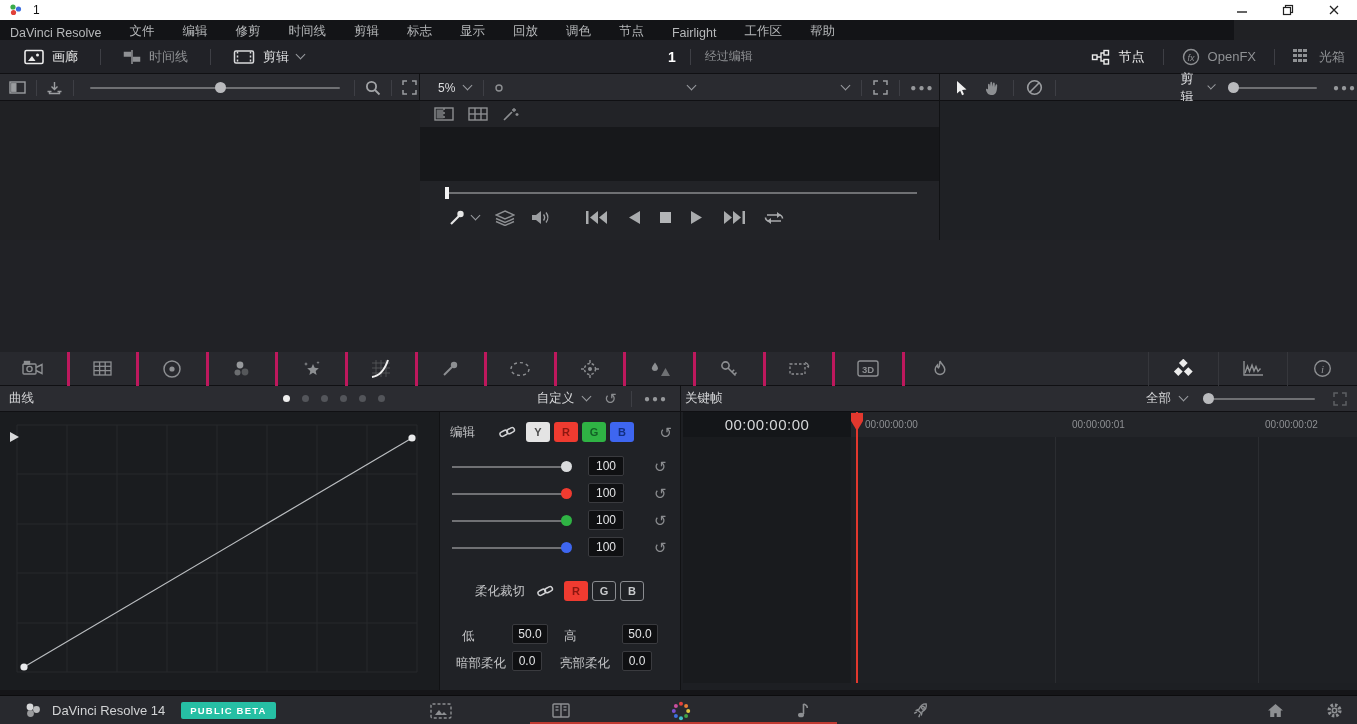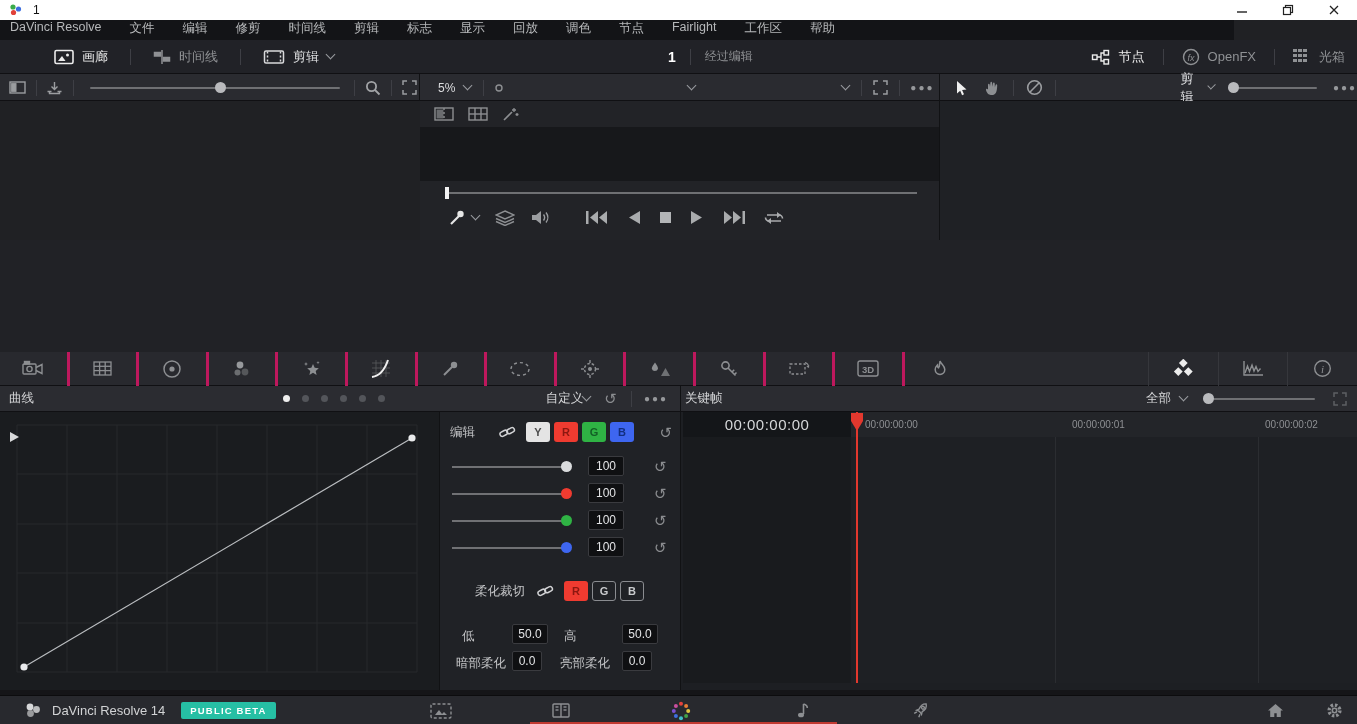--- a/index.html
+++ b/index.html
@@ -1,33 +1,33 @@
 <!DOCTYPE html>
 <html style="--accent-red: #c13a32; --playhead-red: #e2382e; --badge-teal: #26bfa4; --btn-luma: #e4e4e4; --btn-red: #ef3b30; --btn-green: #2fb344; --btn-blue: #3e66f0;"><head>
 <meta charset="utf-8">
 <style>
   * { margin:0; padding:0; box-sizing:border-box; }
   body { font-family:"Liberation Sans","DejaVu Sans",sans-serif; background:#000; }
   #app { position:relative; width:1357px; height:724px; overflow:hidden; background:#202124; color:#c8c8c8; font-size:12px; }
   .abs { position:absolute; }
   .row { display:flex; align-items:center; }
   .dim { color:#8f9194; }
-  .bright { color:#ececec;margin-left:30px; }
+  .bright { color:#ececec; }
   .sep { width:1px; height:16px; background:#3e3f45; }
   .chev { width:7px; height:7px; border-right:1.5px solid #9a9ca0; border-bottom:1.5px solid #9a9ca0; transform:rotate(45deg); display:inline-block; margin-top:-4px; }
   .menu-dots { font-size:10px; letter-spacing:2px; color:#96989b; }
   svg { display:block; }
 
   
   #titlebar { left:0; top:0; width:1357px; height:20px; background:#ffffff; color:#111; display:flex; align-items:center; }
   #titlebar .title { font-size:12px; margin-left:10px; }
   .winbtn { width:46px; height:20px; display:flex; align-items:center; justify-content:center; }
 
   
-  #menubar { left:0; top:20px; width:1234px; height:20px; background:#131417; display:flex; align-items:flex-start; color:#b6b8ba; font-size:12.5px; }
+  #menubar { left:0; top:20px; width:1234px; height:20px; background:#131417; display:flex; align-items:flex-end; color:#b6b8ba; font-size:12.5px; }
   #menubar span { padding:0 14px; white-space:nowrap; }
   #menubar .appmenu { padding-left:10px; }
 
   
   #topbar { left:0; top:40px; width:1357px; height:34px; background:#212227; border-bottom:1px solid #101013; }
   .tb-item { display:flex; align-items:center; gap:8px; font-size:13px; }
 
   
   #viewtools { left:0; top:74px; width:1357px; height:27px; background:#2a2b30; border-bottom:1px solid #101013; }
   .vt-sec { position:absolute; top:0; height:27px; display:flex; align-items:center; }
@@ -511,21 +511,21 @@
       <span class="hd-title" style="margin-left:9px">曲线</span>
       <div class="pagedots abs" style="left:283px; top:9px">
         <i class="on"></i>
           <i></i>
           <i></i>
           <i></i>
           <i></i>
           <i></i>
       </div>
       <span style="flex:1"></span>
-      <div class="row" style="margin-right:14px">
+      <div class="row" style="gap:9px; margin-right:14px">
         <span style="color:#d6d7d9; font-size:12.5px">自定义</span>
         <span class="chev"></span>
       </div>
       <span class="reset" style="margin-right:14px">↺</span>
       <div class="sep"></div>
       <span class="menu-dots" style="margin:0 12px">●●●</span>
     </div>
     <div class="abs row" style="left:681px; top:0; width:676px; height:25px;">
       <span class="hd-title" style="margin-left:4px">关键帧</span>
       <span style="flex:1"></span>

